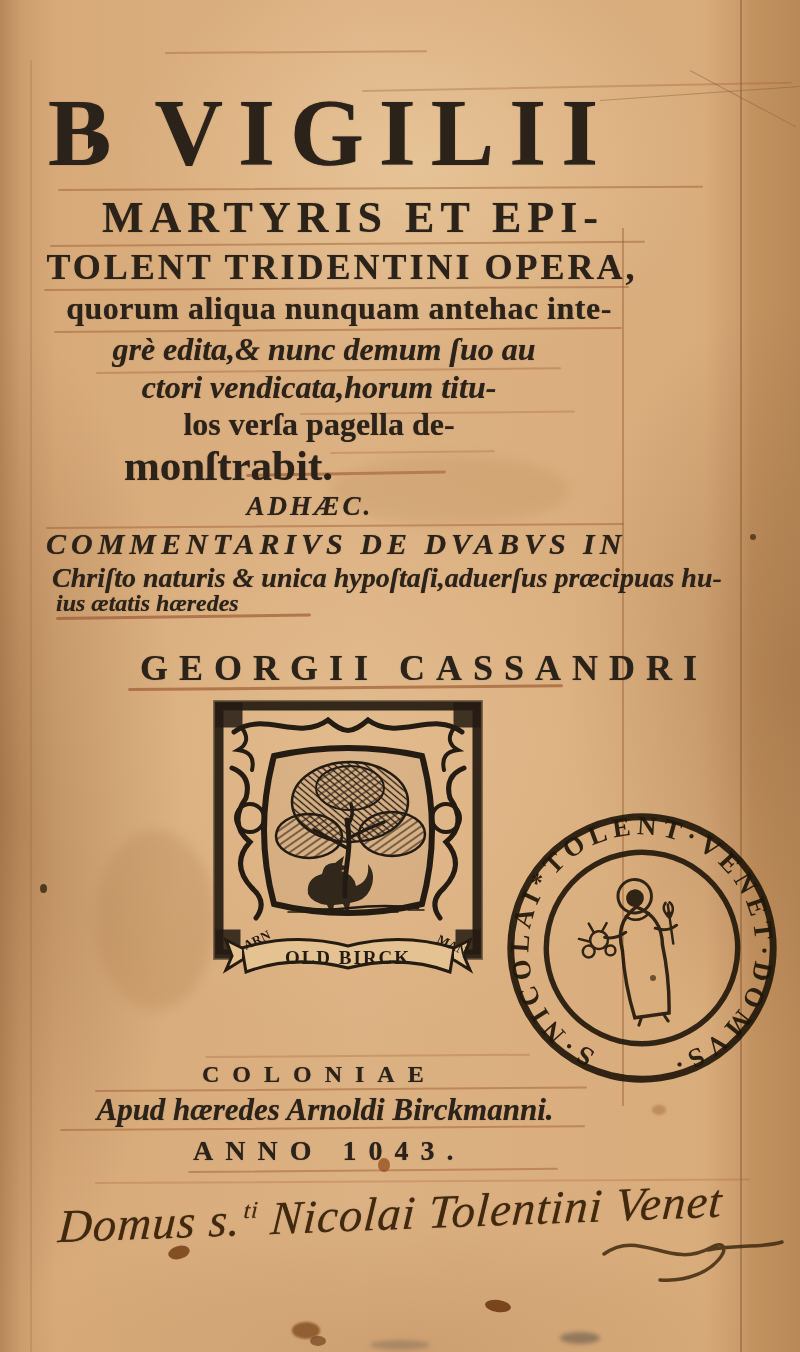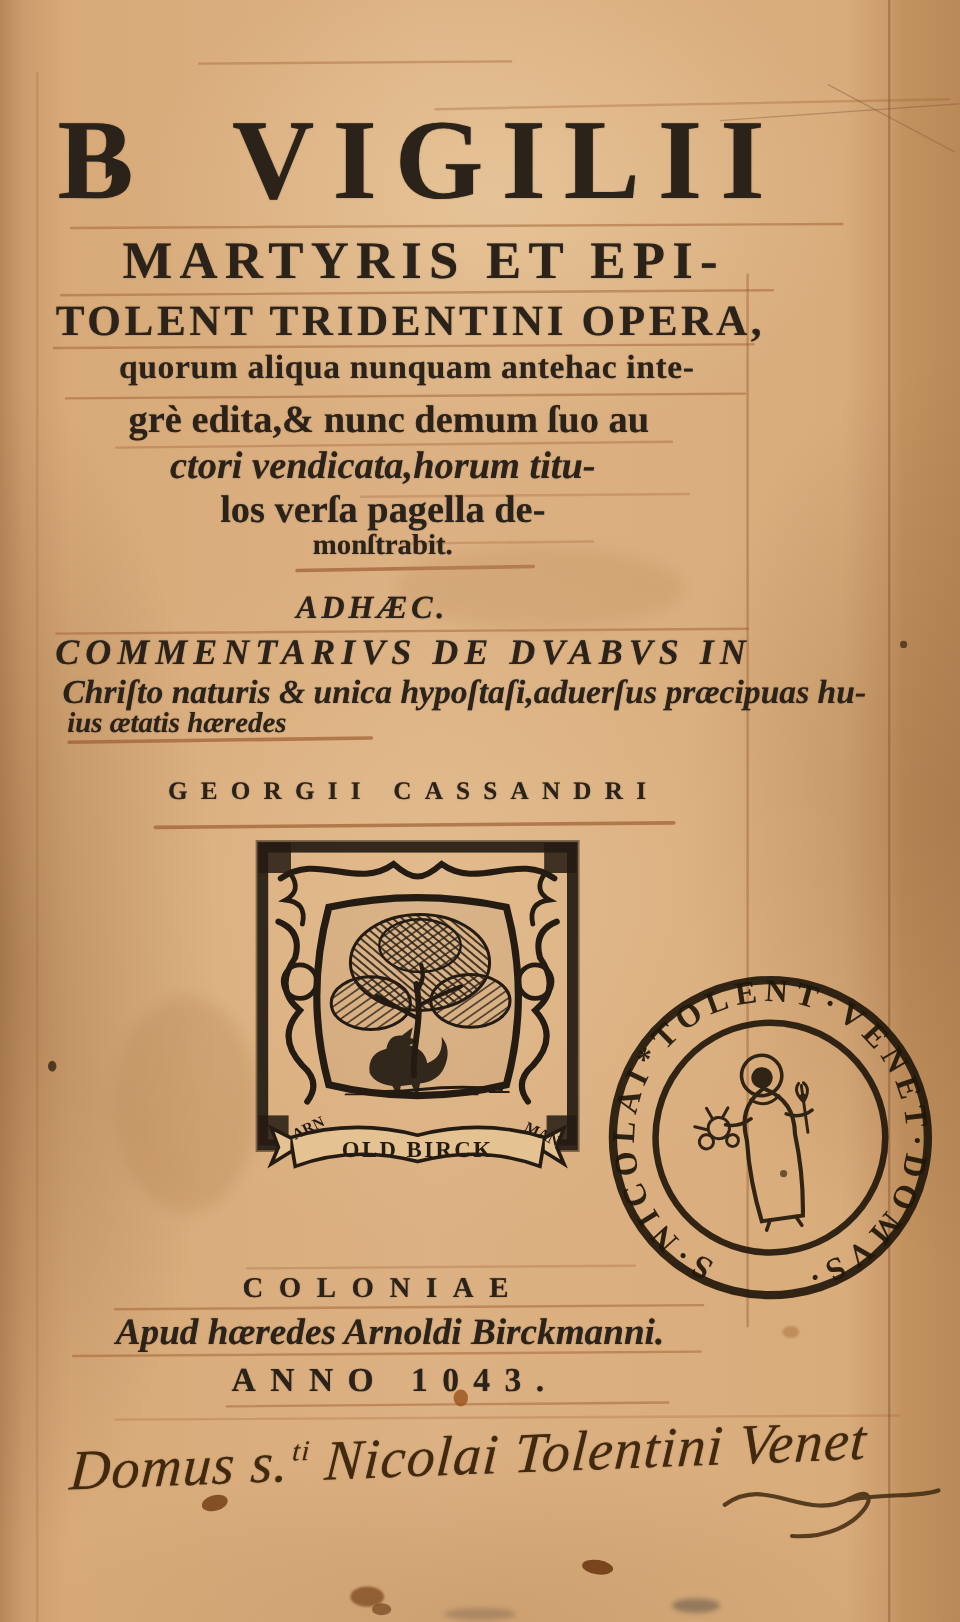--- a/index.html
+++ b/index.html
@@ -14,35 +14,35 @@
       radial-gradient(ellipse 500px 200px at 50% 100%, rgba(170,120,70,.30), rgba(170,120,70,0) 75%),
       linear-gradient(90deg,#b6875a 0%,#cb9c6c 2.5%,#d8aa79 7%,#dcb183 45%,#d9ac7b 88%,#cb9c6c 92.5%,#c2925f 94%,#b98a58 100%),
       #d8aa79;
     color:#2a211a;
   }
   .abs{position:absolute;}
   
   .ink{color:#2b2219;text-shadow:0 0 1px rgba(43,34,25,.55);}
   .t1{top:86px;left:48px;width:670px;display:flex;align-items:baseline;}
   .t1 .big{font-size:95px;font-weight:700;line-height:1;letter-spacing:2px;}
-  .t1 .vig{font-size:95px;font-weight:700;line-height:1;letter-spacing:15px;margin-left:80px;}
+  .t1 .vig{font-size:95px;font-weight:700;line-height:1;letter-spacing:15px;margin-left:41px;}
   .tri{width:0;height:0;border-left:17px solid #2a211a;border-top:10px solid transparent;border-bottom:11px solid transparent;
        position:absolute;left:88px;top:128px;}
   .t2{top:196px;left:38px;width:630px;text-align:center;font-size:44px;font-weight:700;letter-spacing:6px;line-height:1;}
   .t3{top:249px;left:38px;width:608px;text-align:center;font-size:36px;font-weight:700;letter-spacing:3px;line-height:1;}
-  .t4{top:292px;left:44px;width:590px;text-align:center;font-size:28px;letter-spacing:.5px;font-weight:700;line-height:1.05;}
-  .t5{top:333px;left:64px;width:520px;text-align:center;font-size:32px;font-weight:700;line-height:1.05;}
+  .t4{top:292px;left:44px;width:590px;text-align:center;font-size:32px;letter-spacing:.5px;font-weight:700;line-height:1.05;}
+  .t5{top:333px;left:64px;width:520px;text-align:center;font-size:32px;font-weight:700;line-height:1.05;font-style:italic;}
   .t6{top:371px;left:84px;width:470px;text-align:center;font-size:32px;font-weight:700;line-height:1.05;font-style:italic;}
   .t7{top:408px;left:104px;width:430px;text-align:center;font-size:32px;font-weight:700;line-height:1.05;}
-  .t8{top:443px;left:124px;width:390px;text-align:center;font-size:24px;font-weight:700;line-height:1.05;}
+  .t8{top:443px;left:124px;width:390px;text-align:left;font-size:43px;font-weight:700;line-height:1.05;}
   .adh{top:491px;left:160px;width:300px;text-align:center;font-size:27px;font-style:italic;font-weight:700;letter-spacing:3px;}
   .cm1{top:527px;left:46px;width:578px;font-size:30px;font-style:italic;font-weight:700;letter-spacing:5px;white-space:nowrap;}
   .cm2{top:562px;left:52px;width:575px;font-size:28px;font-style:italic;font-weight:700;white-space:nowrap;}
   .cm3{top:590px;left:56px;font-size:24px;font-style:italic;font-weight:700;}
-  .geo{top:647px;left:140px;font-size:21px;font-weight:700;letter-spacing:11px;white-space:nowrap;}
+  .geo{top:647px;left:140px;font-size:36px;font-weight:700;letter-spacing:11px;white-space:nowrap;}
   .col{top:1061px;left:202px;font-size:24px;font-weight:700;letter-spacing:13px;white-space:nowrap;}
   .apu{top:1092px;left:60px;width:530px;text-align:center;font-size:31px;font-style:italic;font-weight:700;white-space:nowrap;}
   .ann{top:1135px;left:193px;font-size:28px;font-weight:700;letter-spacing:12px;white-space:nowrap;}
   
   .rule{position:absolute;height:2px;background:rgba(158,92,48,.48);transform-origin:left center;border-radius:2px;}
   .rule.strong{background:rgba(150,82,40,.62);height:3px;}
   .vrule{position:absolute;width:2px;background:rgba(150,88,46,.42);}
   .crease{position:absolute;height:1px;background:rgba(120,80,50,.38);transform-origin:left center;}
   
   .hw{top:1186px;left:58px;width:690px;font-size:47px;font-style:italic;color:#40290f;

